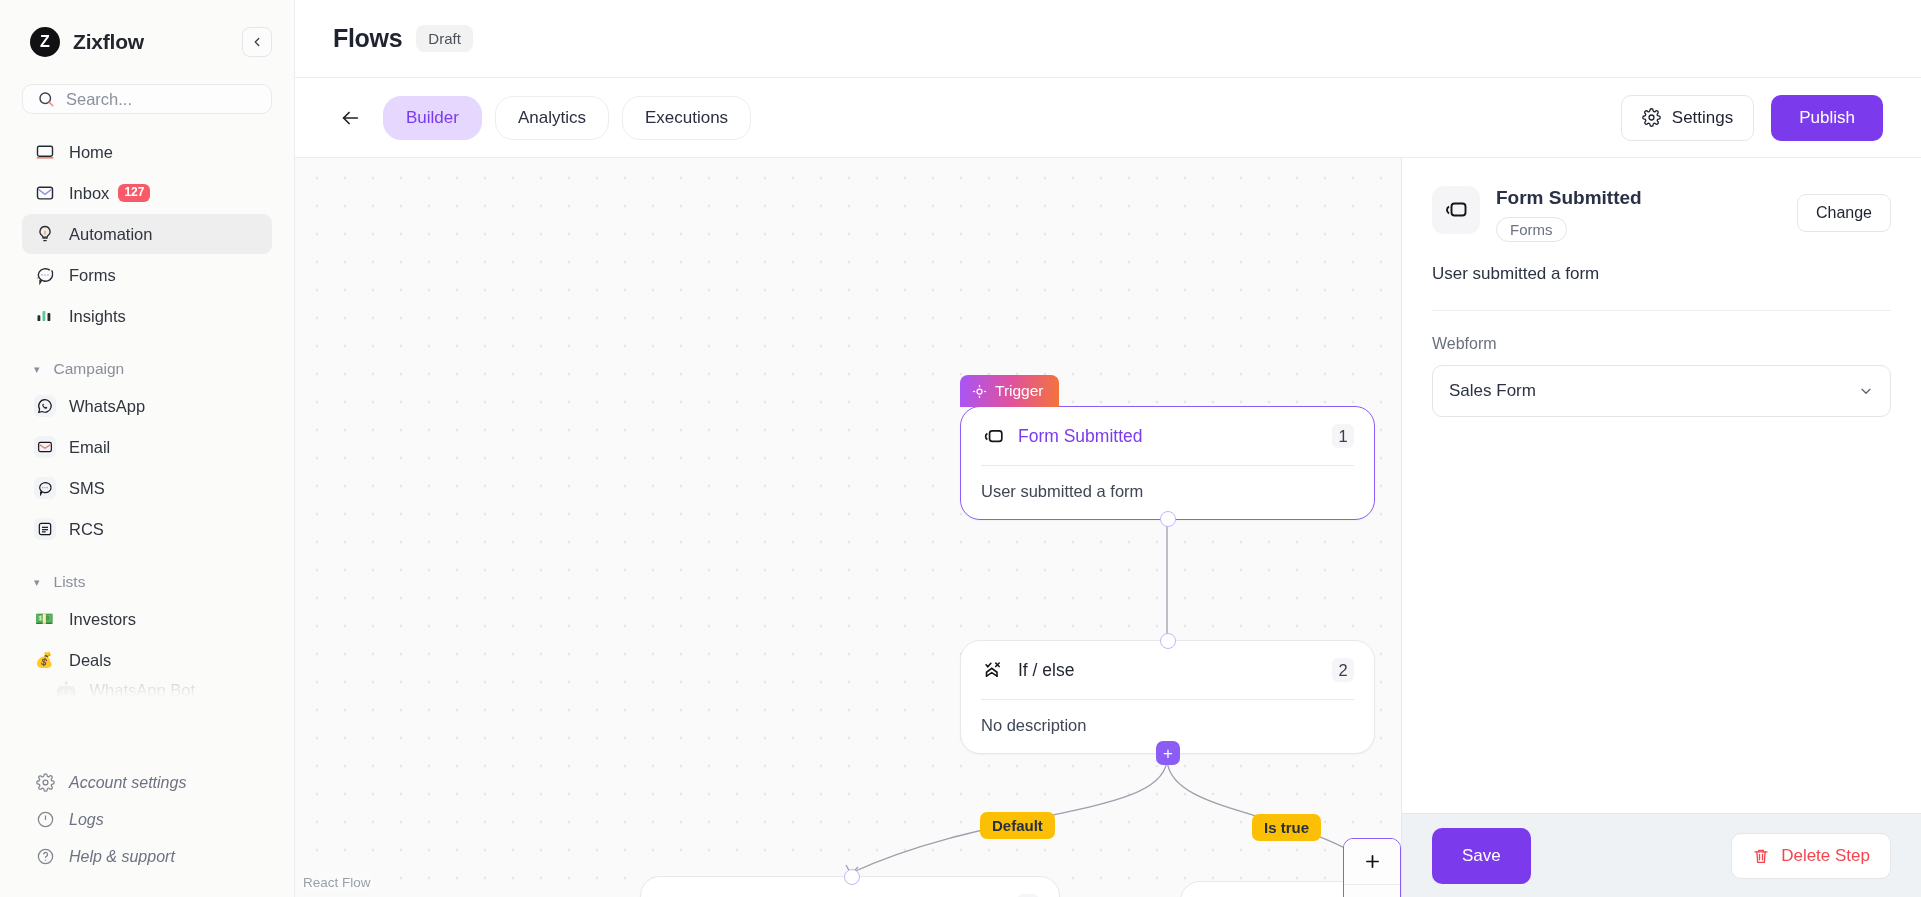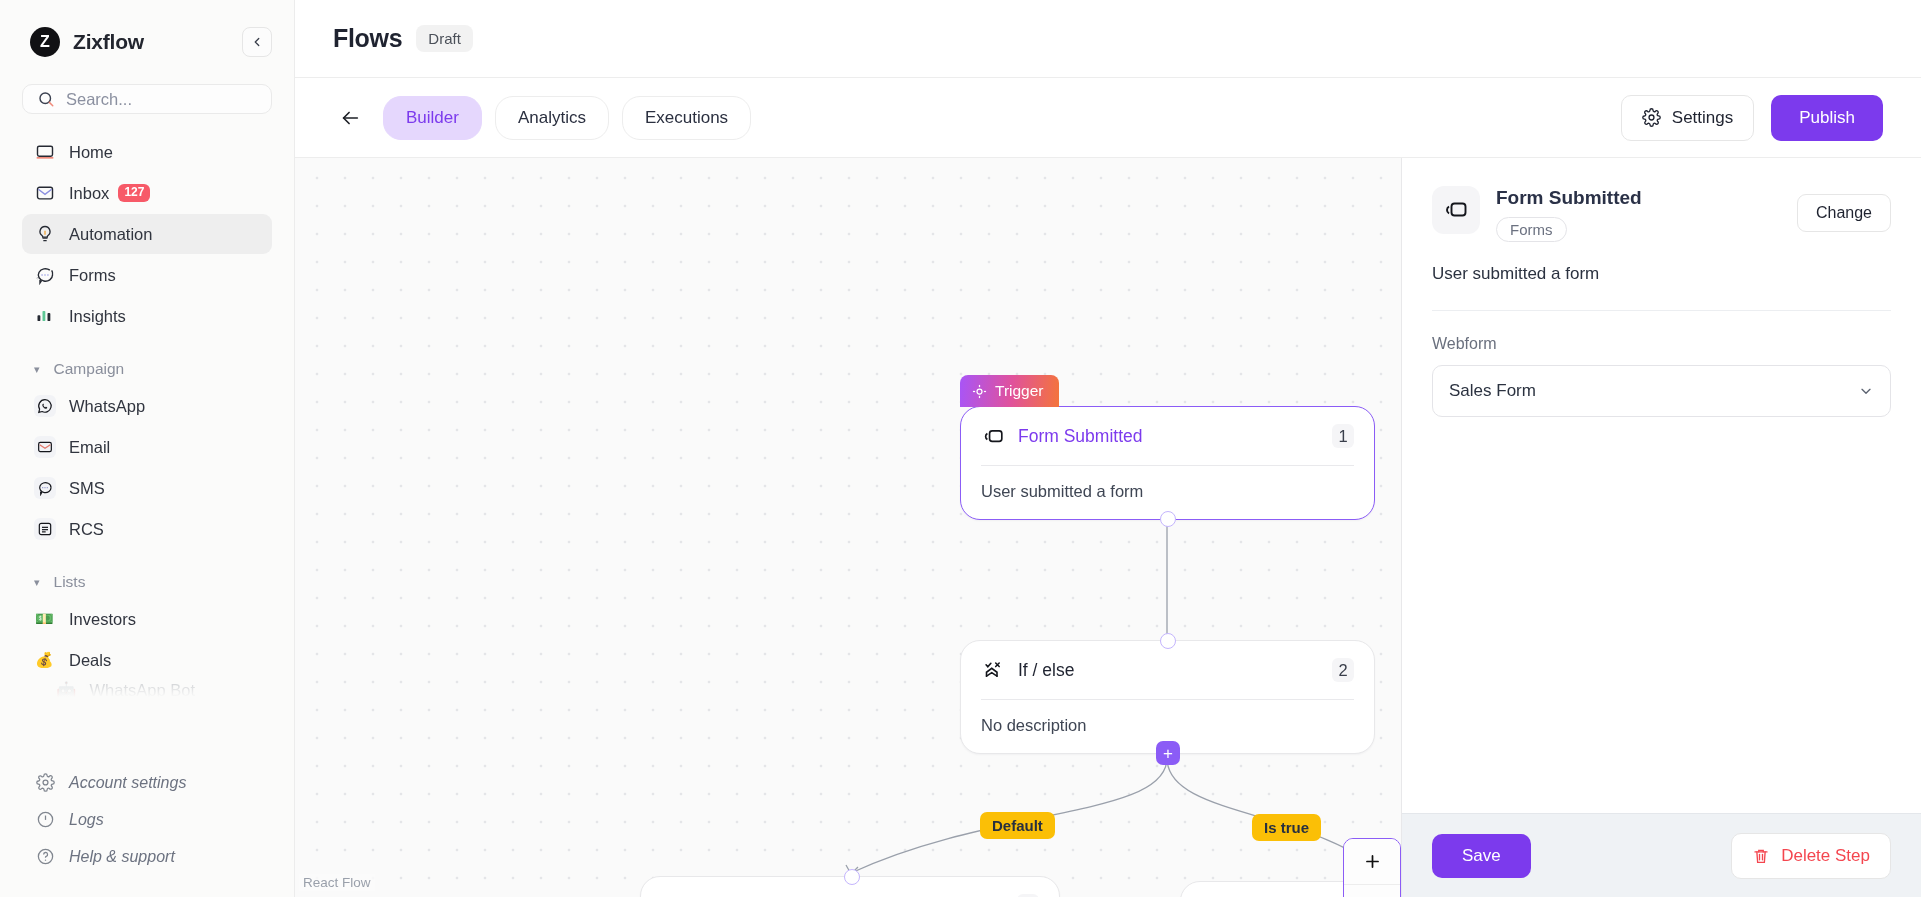--- a/index.html
+++ b/index.html
@@ -242,21 +242,21 @@
     display: flex; align-items: center; padding: 0 16px; cursor: pointer; background:#fff;
   }
   .rp-select .val { font-size: 17px; color: #2b3240; }
   .rp-select .cv { margin-left: auto; color: #5b6270; font-size: 13px; }
 
   .rp-footer {
     margin-top: auto; background: #eff2f5; border-top: 1px solid #e4e7eb;
     height: 84px; display: flex; align-items: center; padding: 0 30px;
   }
   .btn-save {
-    height: 44px; padding: 0 30px; border-radius: 10px; border: none;
+    height: 56px; padding: 0 30px; border-radius: 10px; border: none;
     background: #7c3aed; color: #fff; font-size: 17px; cursor: pointer; font-family: inherit;
   }
   .btn-delete {
     margin-left: auto; height: 46px; padding: 0 20px; border-radius: 10px;
     border: 1px solid #e6e6e6; background: #fff; color: #f4464f;
     font-size: 17px; cursor: pointer; display: flex; align-items: center; gap: 11px;
     font-family: inherit;
   }
   svg { display: block; }
 </style>

